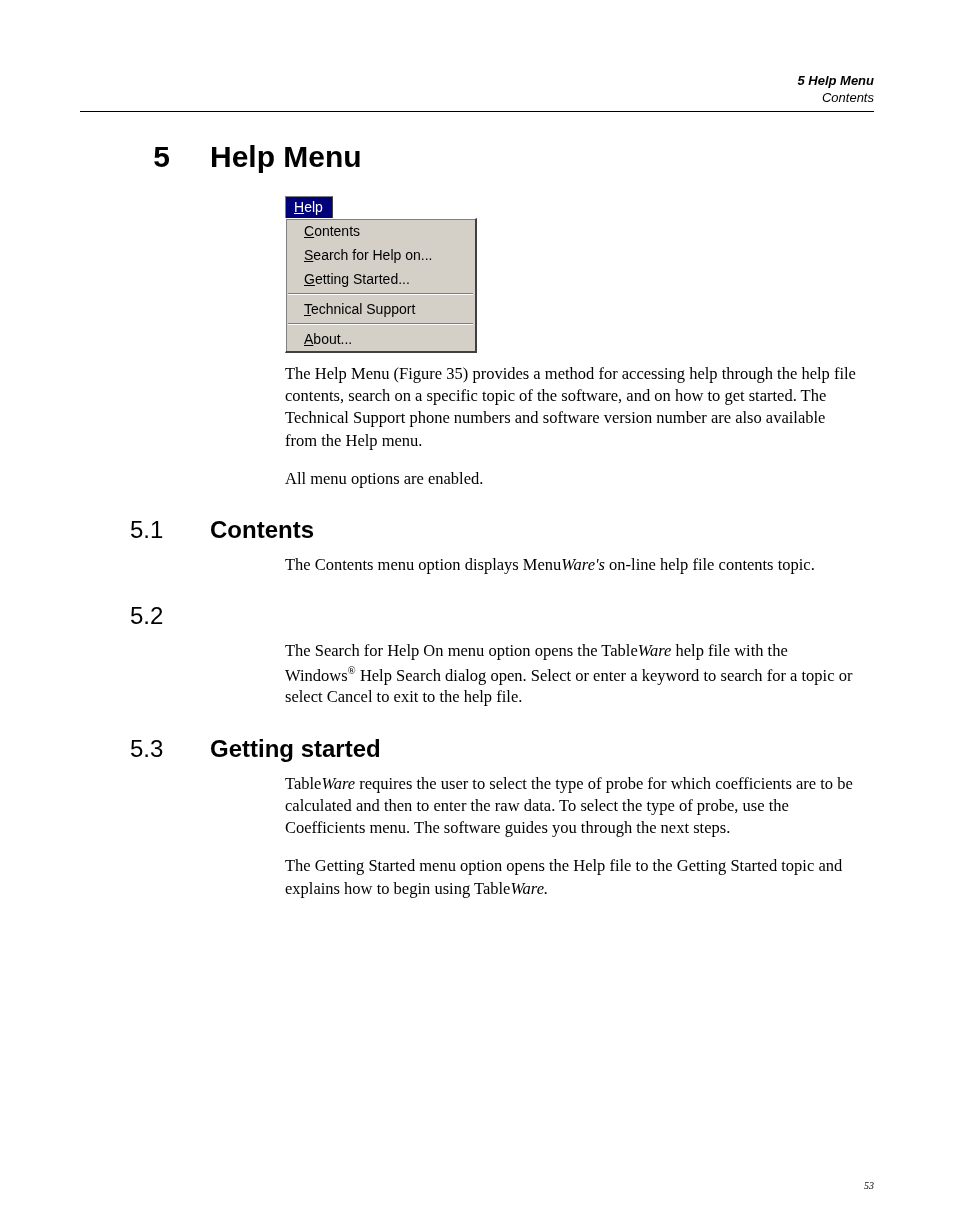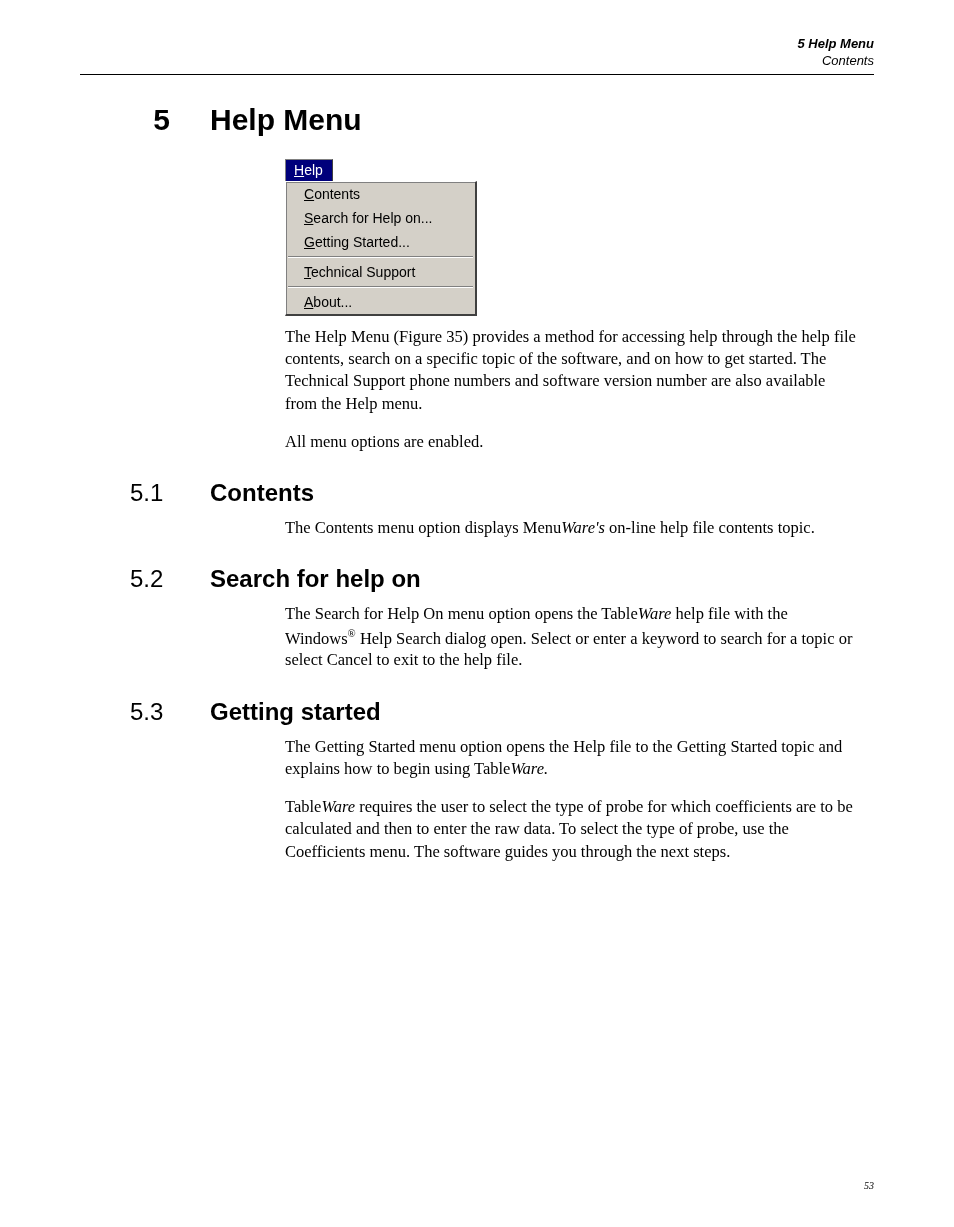--- a/index.html
+++ b/index.html
@@ -18,20 +18,21 @@
     }
     .header {
       text-align: right;
       font-family: Arial, Helvetica, sans-serif;
       font-size: 13px;
       line-height: 1.3;
     }
     .header-title {
       font-weight: bold;
       font-style: italic;
+      margin-top: 37px;
     }
     .header-subtitle {
       font-style: italic;
     }
     .header-rule {
       border: none;
       border-top: 1.5px solid #000;
       margin-top: 4px;
       margin-bottom: 28px;
     }
@@ -196,28 +197,27 @@
 <div class="section-row">
   <div class="section-num">5.1</div>
   <div class="section-title">Contents</div>
 </div>
 <div class="content-col">
   <p class="body-para"><span>The Contents menu option displays Menu</span><span class="ware">Ware's</span><span> on-line help file contents topic.</span></p>
 </div>
 
 <div class="section-row">
   <div class="section-num">5.2</div>
-  <div class="section-title">Search for help on</div>
 </div>
 <div class="content-col">
   <p class="body-para"><span>The Search for Help On menu option opens the Table</span><span class="ware">Ware</span><span> help file with the Windows</span><sup>®</sup><span> Help Search dialog open. Select or enter a keyword to search for a topic or select Cancel to exit to the help file.</span></p>
 </div>
 
 <div class="section-row">
   <div class="section-num">5.3</div>
   <div class="section-title">Getting started</div>
 </div>
 <div class="content-col">
+  <p class="body-para"><span>Table</span><span class="ware">Ware</span><span> requires the user to select the type of probe for which coefficients are to be calculated and then to enter the raw data. To select the type of probe, use the Coefficients menu. The software guides you through the next steps.</span></p>
   <p class="body-para"><span>The Getting Started menu option opens the Help file to the Getting Started topic and explains how to begin using Table</span><span class="ware">Ware.</span></p>
-  <p class="body-para"><span>Table</span><span class="ware">Ware</span><span> requires the user to select the type of probe for which coefficients are to be calculated and then to enter the raw data. To select the type of probe, use the Coefficients menu. The software guides you through the next steps.</span></p>
 </div>
 
 <div class="page-num">53</div>
 
 </body></html>

